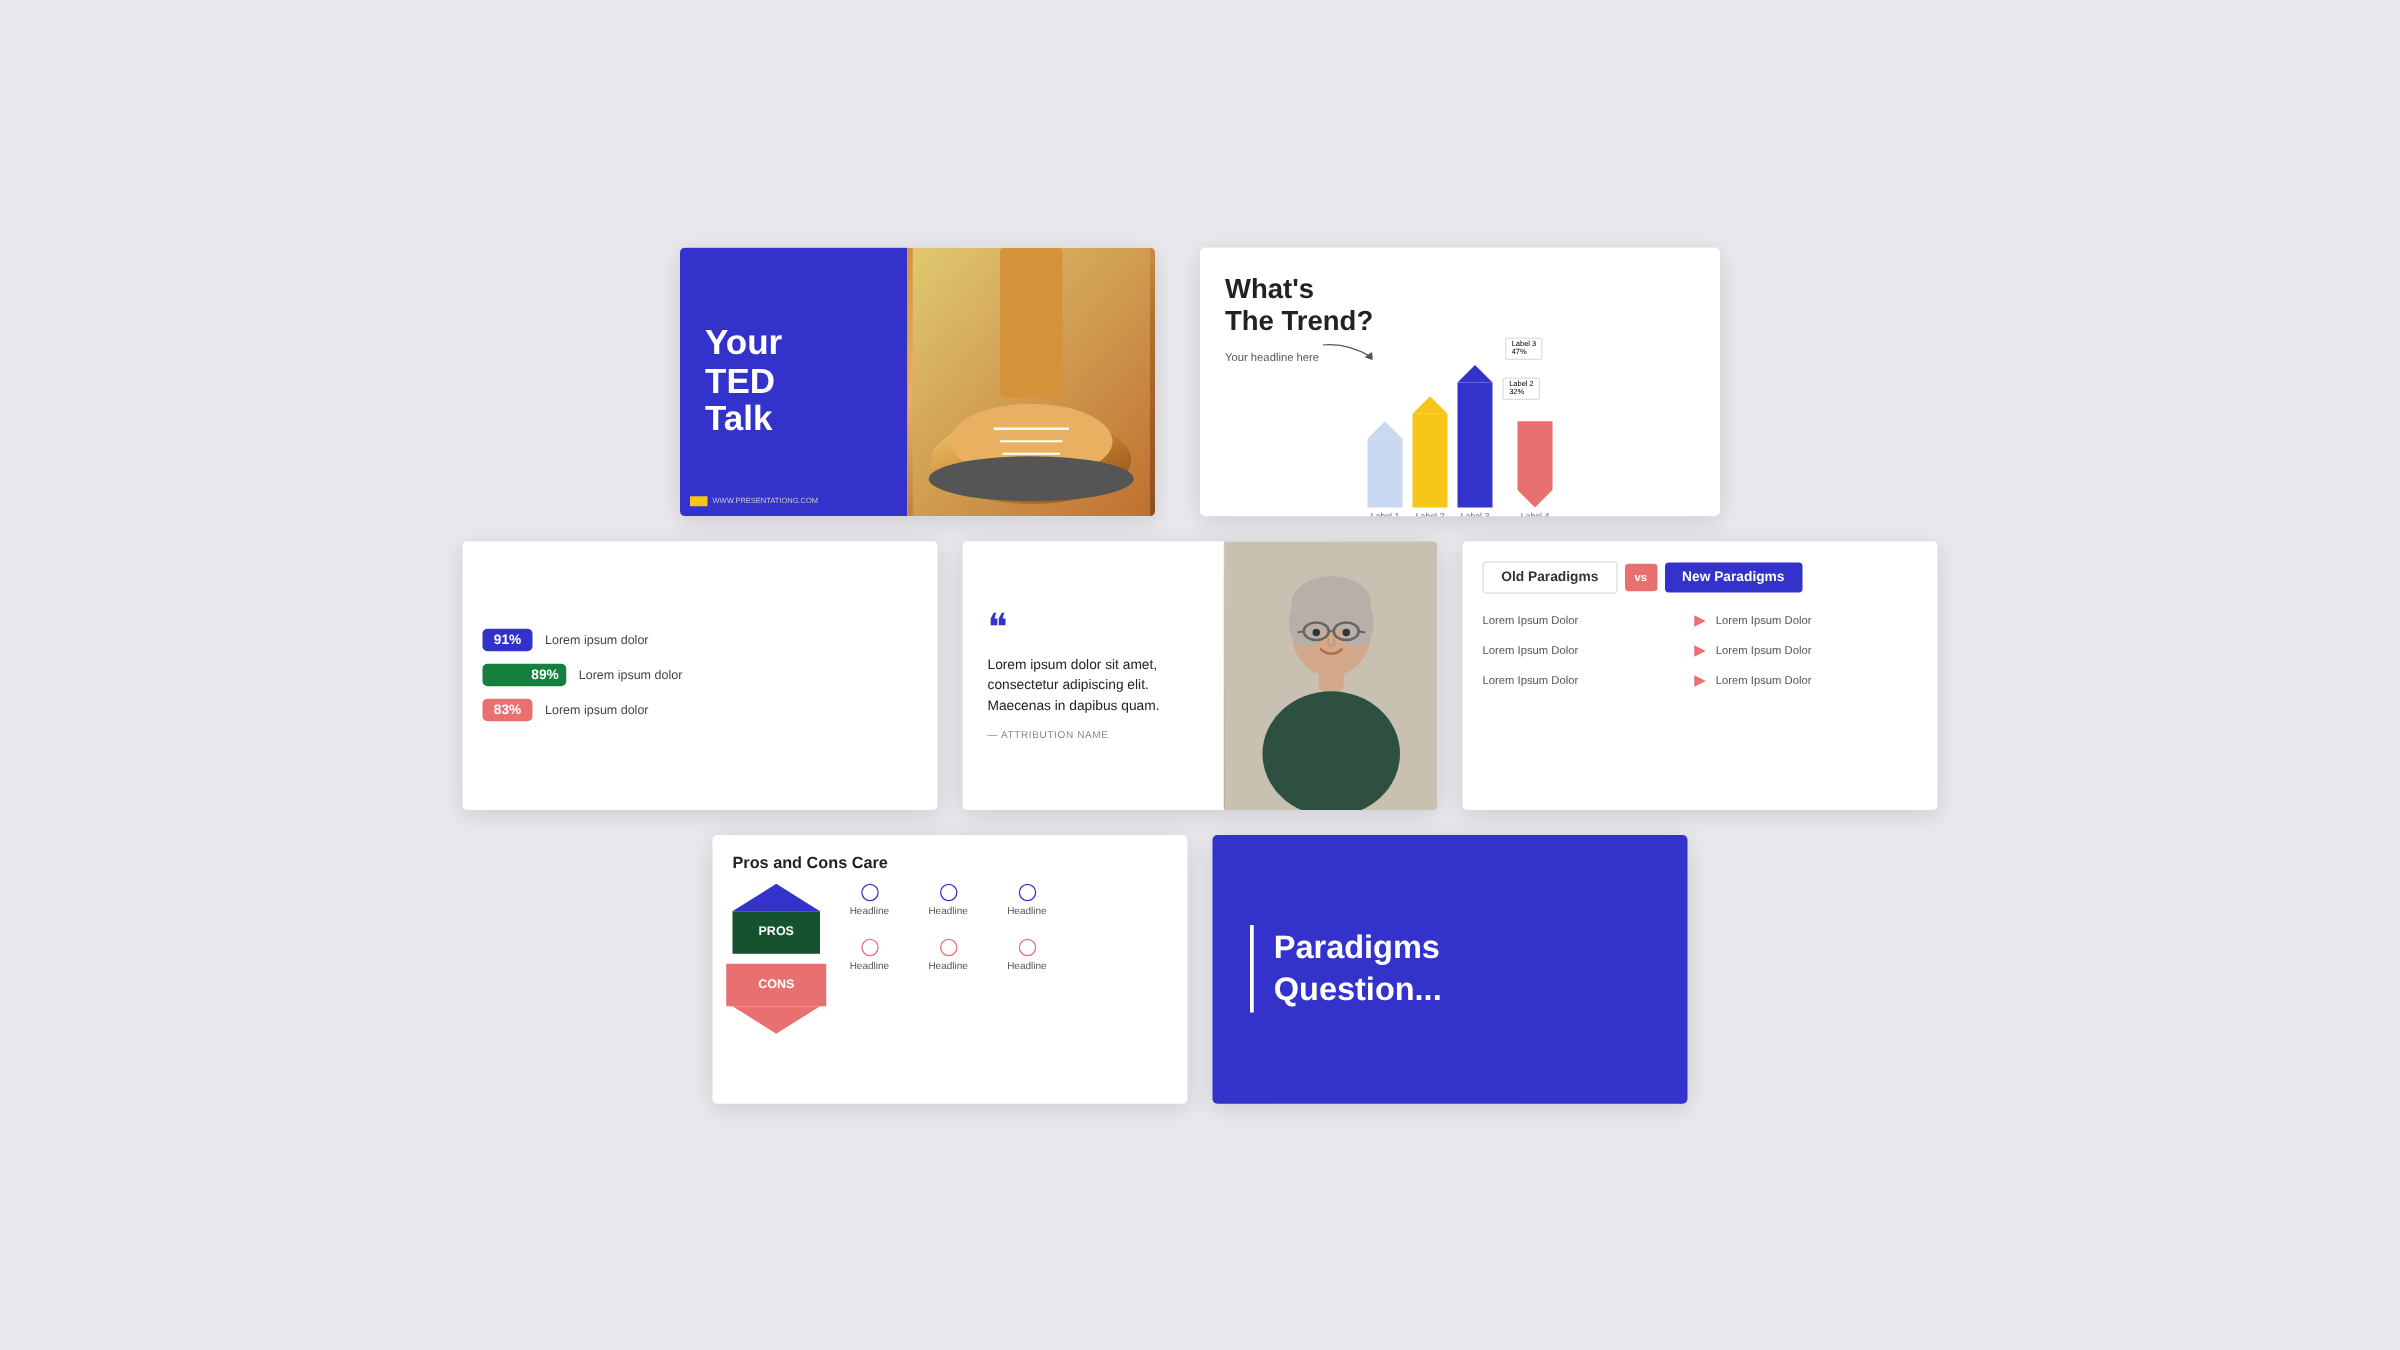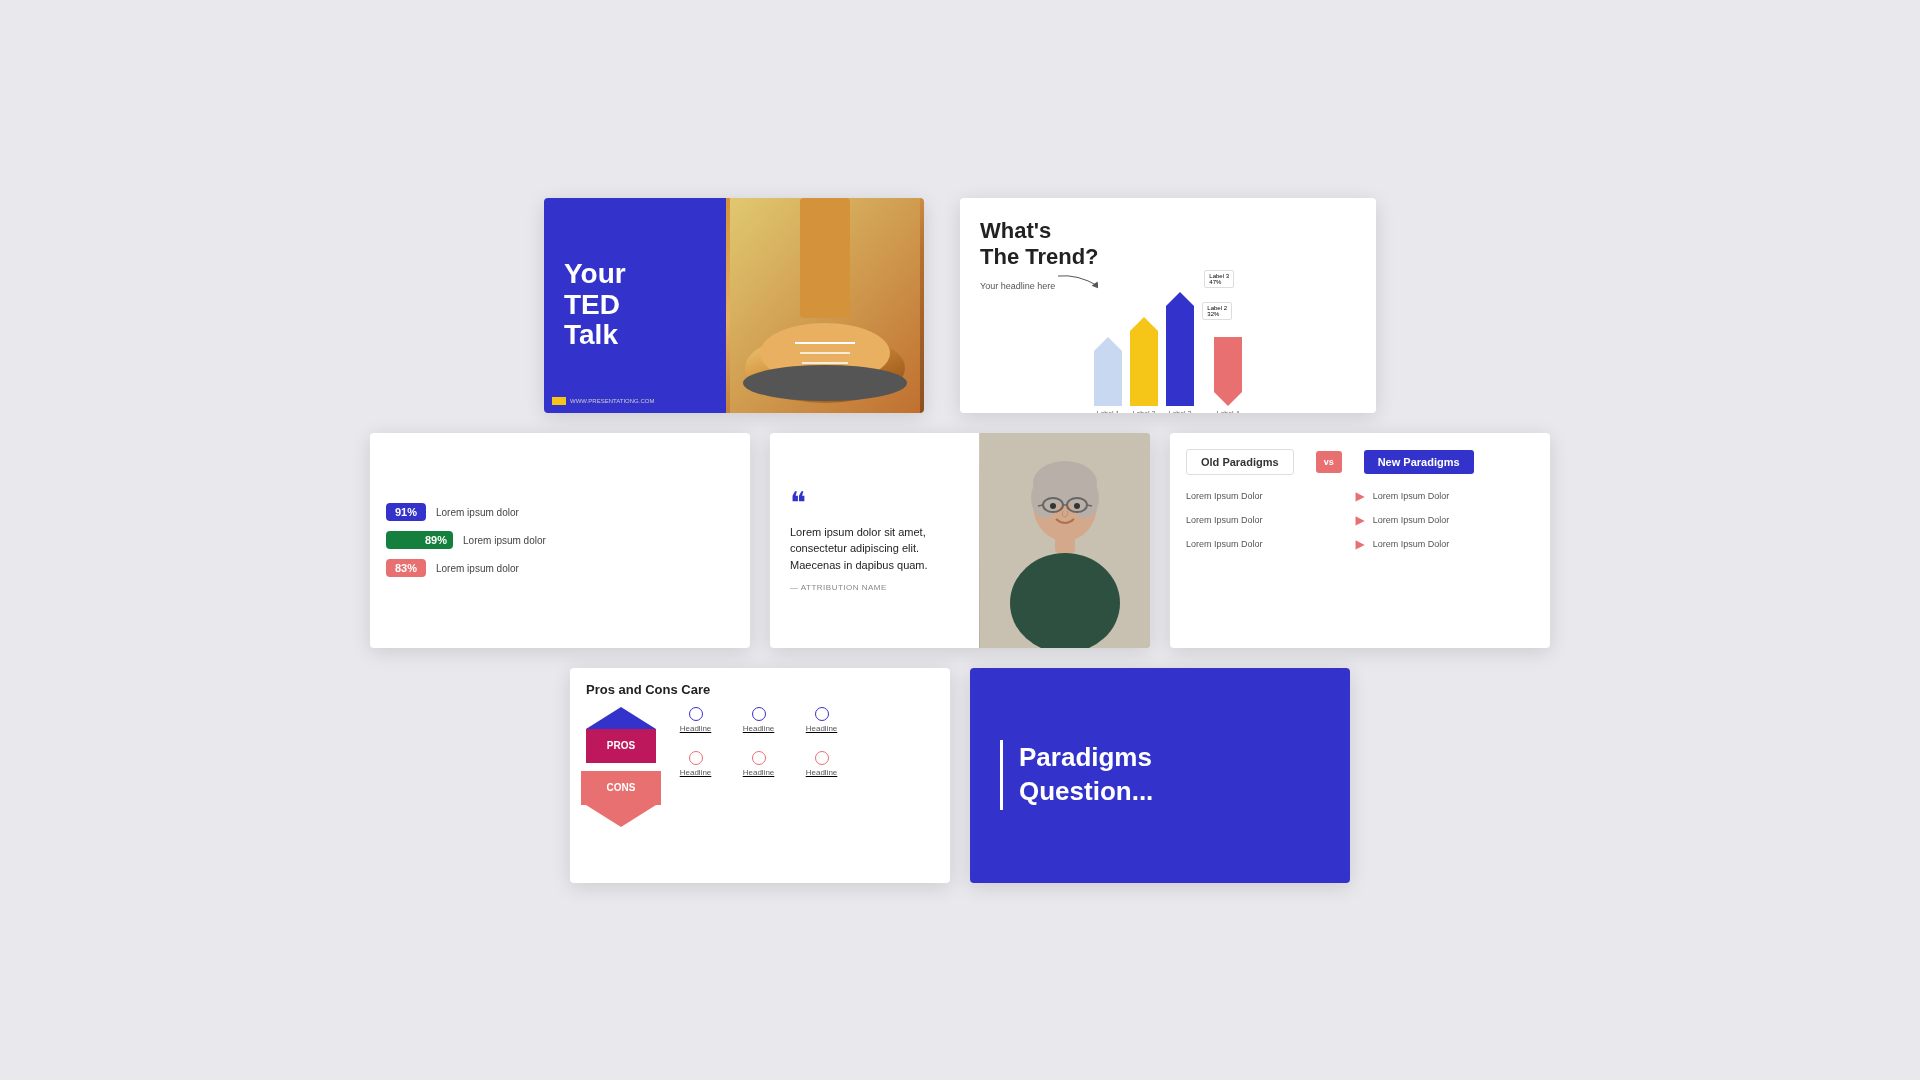--- a/index.html
+++ b/index.html
@@ -221,21 +221,21 @@
     }
 
     
     .slide-paradigms {
       width: 380px;
       height: 215px;
       padding: 16px;
     }
     .paradigm-header {
       display: flex;
-      gap: 22px;
+      gap: 6px;
       align-items: center;
       margin-bottom: 14px;
     }
     .paradigm-btn {
       padding: 6px 14px;
       border-radius: 3px;
       font-size: 11px;
       font-weight: 600;
       border: 1px solid #ddd;
     }
@@ -308,21 +308,20 @@
     .arrow-down-body {
       display: flex;
       align-items: center;
       justify-content: center;
       font-size: 10px;
       font-weight: 700;
       color: #fff;
     }
     .proscons-grid {
       flex: 1;
-      text-decoration: underline;
     }
     .proscons-grid-row {
       display: flex;
       gap: 8px;
       margin-bottom: 8px;
     }
     .proscons-item {
       display: flex;
       flex-direction: column;
       align-items: center;
@@ -559,21 +558,21 @@
   <div class="row">
 
     <div class="slide-card slide-proscons">
       <div class="title">Pros and Cons Care</div>
       <div class="proscons-content">
 
         <div class="proscons-icons">
 
           <div class="house-shape">
             <div style="width:0;height:0;border-left:35px solid transparent;border-right:35px solid transparent;border-bottom:22px solid #3333cc;"></div>
-            <div class="house-body" style="width:70px;height:34px;background:#be185d;">
+            <div class="house-body" style="width:70px;height:34px;background:#14532d;">
               <span>PROS</span>
             </div>
           </div>
 
           <div class="arrow-down-shape" style="margin-top:4px;">
             <div class="arrow-down-body" style="width:80px;height:34px;background:#e87070;justify-content:center;">
               <span>CONS</span>
             </div>
             <div style="width:0;height:0;border-left:35px solid transparent;border-right:35px solid transparent;border-top:22px solid #e87070;"></div>
           </div>

